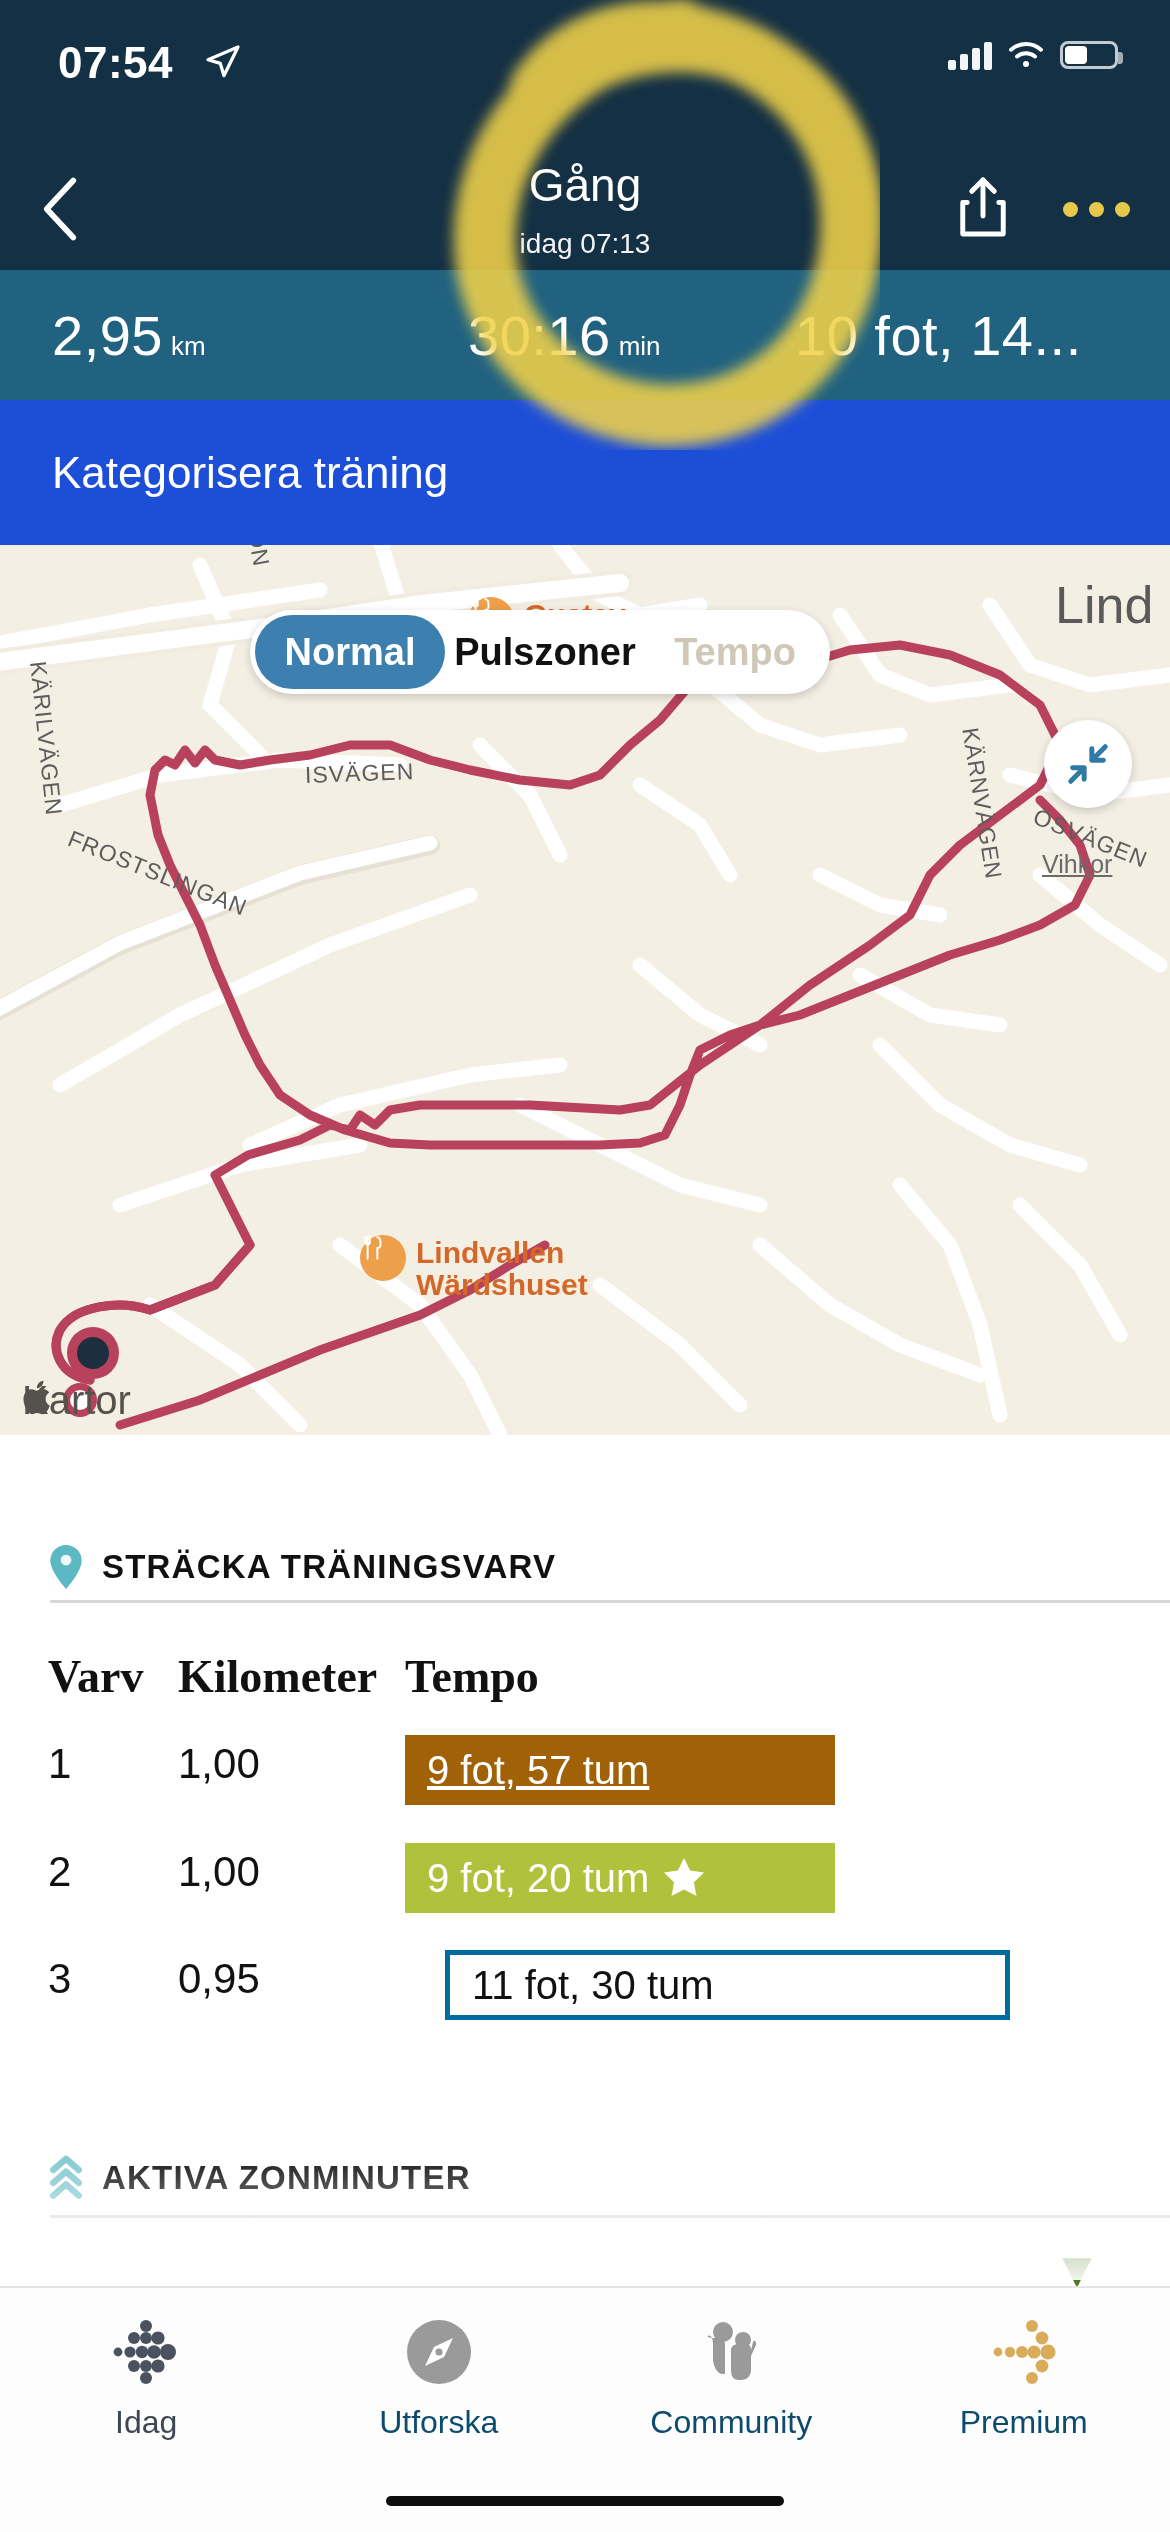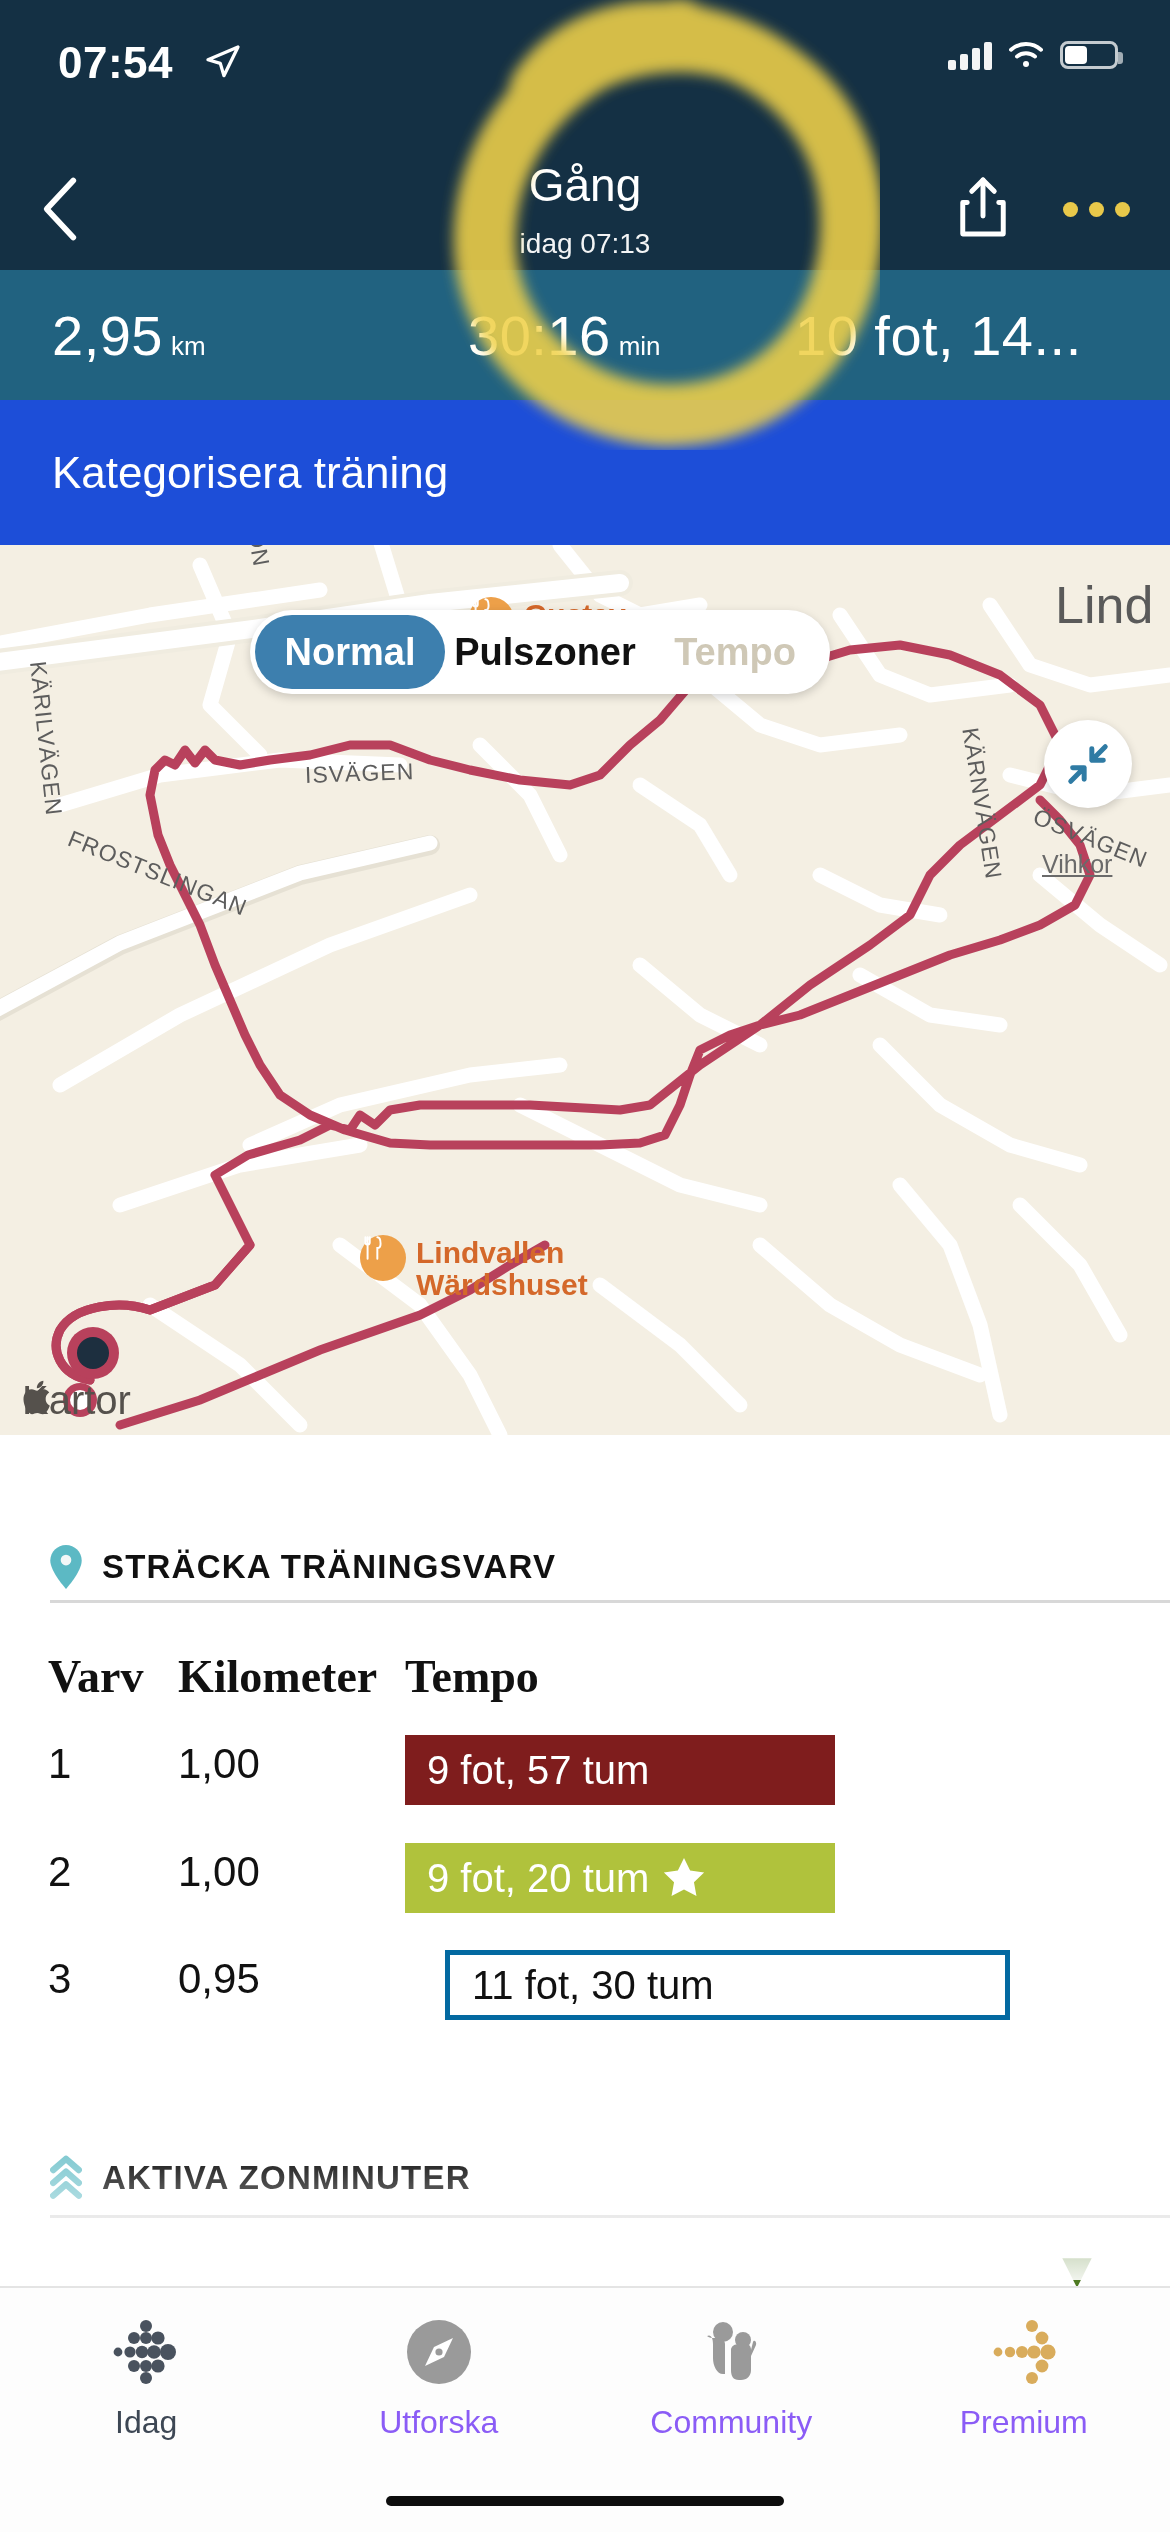--- a/index.html
+++ b/index.html
@@ -144,21 +144,21 @@
     z-index:6; pointer-events:none;
   }
 
   
   .tabbar{
     position:absolute; left:0; bottom:0; width:1170px; height:246px;
     background:#fdfdfd; border-top:2px solid #e4e4e4; z-index:8;
     display:flex; align-items:flex-start; padding-top:26px;
   }
   .tab{ flex:1; display:flex; flex-direction:column; align-items:center; gap:14px;}
-  .tab .lbl{ font-size:32px; color:#8b5cf6; }
+  .tab .lbl{ font-size:32px; color:#0c4a6e; }
   .tab.active .lbl{ color:#3d4754; }
   .home-ind{
     position:absolute; left:50%; transform:translateX(-50%); bottom:26px;
     width:398px; height:10px; border-radius:5px; background:#0d0d0d; z-index:9;
   }
 
   
   .marker{
     position:absolute; left:390px; top:10px; width:330px; height:420px;
     z-index:20; pointer-events:none;
@@ -366,21 +366,21 @@
 
 <div class="tbl">
 
   <div class="th" style="left:48px;  top:1650px;">Varv</div>
   <div class="th" style="left:178px; top:1650px;">Kilometer</div>
   <div class="th" style="left:405px; top:1650px;">Tempo</div>
 
   <div>
     <div class="td" style="left:48px;  top:1740px;">1</div>
     <div class="td" style="left:178px; top:1740px;">1,00</div>
-    <div class="bar" style="left:405px; top:1735px; width:430px; background:#7f1d1d;">
+    <div class="bar" style="left:405px; top:1735px; width:430px; background:#a16207;text-decoration:underline;">
       <span>9 fot, 57 tum</span>
     </div>
   </div>
 
   <div>
     <div class="td" style="left:48px;  top:1848px;">2</div>
     <div class="td" style="left:178px; top:1848px;">1,00</div>
     <div class="bar" style="left:405px; top:1843px; width:430px; background:#b0c23c;">
       <span>9 fot, 20 tum</span>
       <svg width="46" height="46" viewBox="0 0 24 24">

